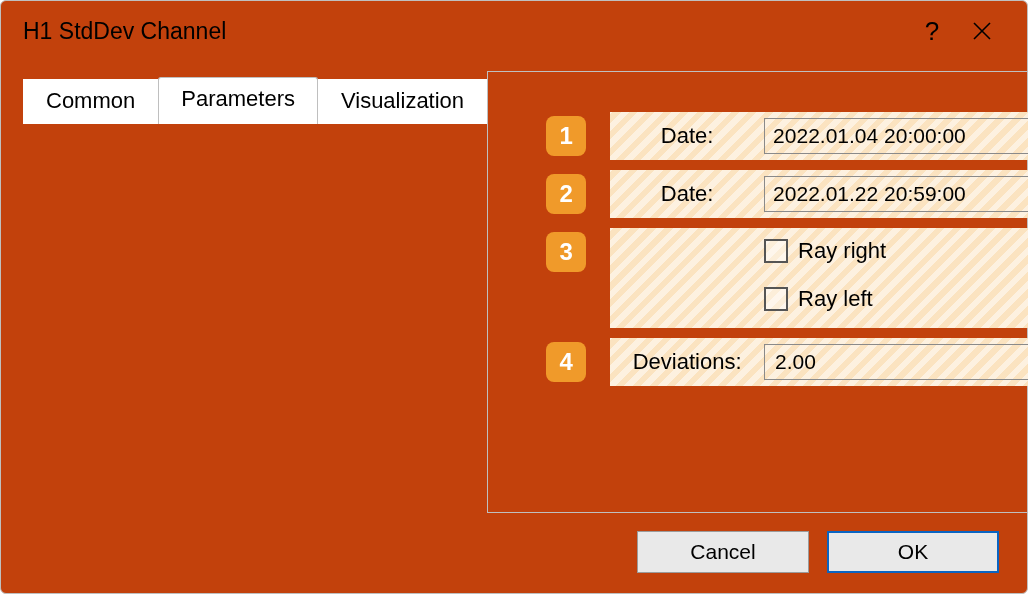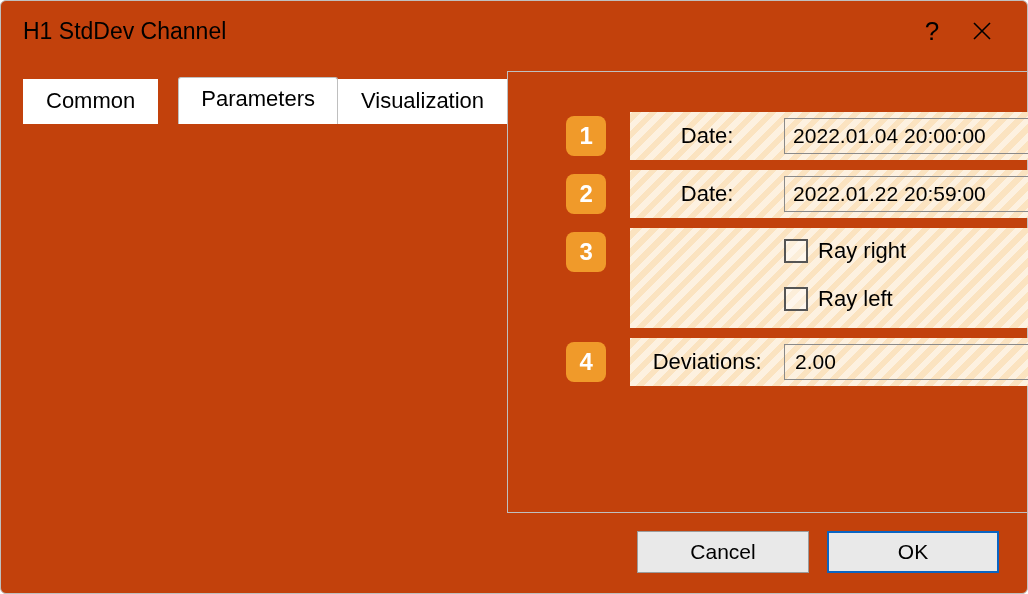--- a/index.html
+++ b/index.html
@@ -58,21 +58,20 @@
     position: relative;
     top: 1px;
   }
   .tab.active {
     border-color: #bfbfbf;
     border-top-left-radius: 3px;
     border-top-right-radius: 3px;
     z-index: 2;
     padding-bottom: 12px;
     margin-top: -4px;
-    margin-left: 20px;
   }
   .panel {
     flex: 1;
     border: 1px solid #bfbfbf;
     padding: 40px 50px 40px 58px;
   }
 
   .rows { display: flex; flex-direction: column; gap: 10px; }
   .section {
     display: flex; align-items: stretch;

